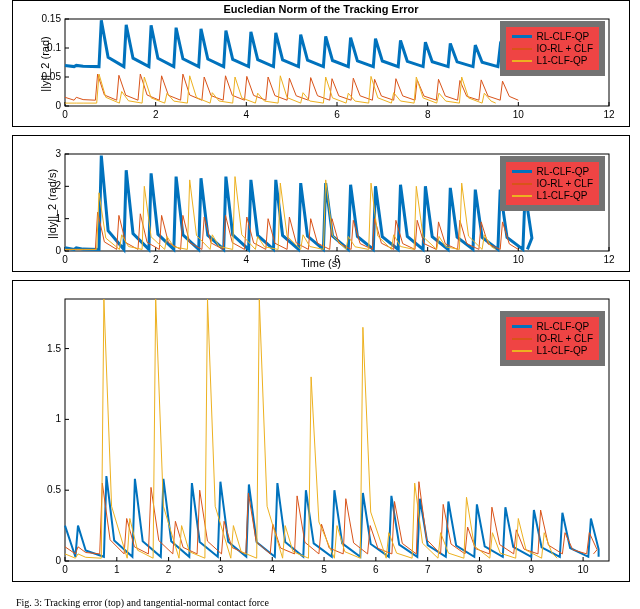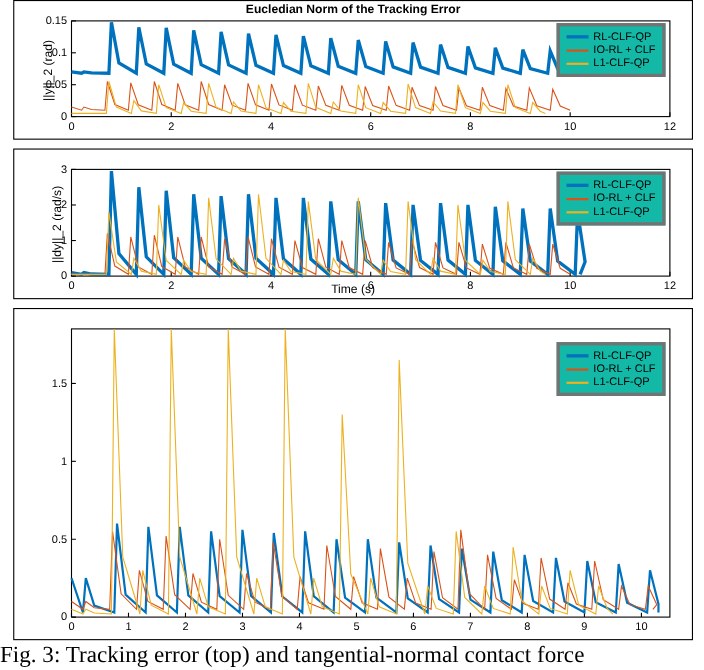--- a/index.html
+++ b/index.html
@@ -2,27 +2,27 @@
 <html><head>
 <meta charset="utf-8">
 <style>
 html,body{margin:0;padding:0;background:#fff;font-family:Helvetica,Arial,sans-serif;font-size:11px;color:#000;}
 .page{width:640px;height:608px;position:relative;text-decoration:underline;}
 .fig{position:absolute;border:1px solid #000;background:#fff;}
 .plot-area{position:absolute;left:52px;right:20px;top:18px;bottom:20px;}
 .title{position:absolute;top:2px;left:0;right:0;text-align:center;font-weight:bold;}
 .ylabel{position:absolute;left:4px;top:50%;transform:translateY(-50%) rotate(-90deg);transform-origin:center;white-space:nowrap;}
 .xlabel{position:absolute;left:0;right:0;bottom:2px;text-align:center;}
-.legend{position:absolute;background:#14b8a6;border:3px solid #737373;padding:3px 6px;font-size:10px;z-index:5;}
+.legend{position:absolute;background:#ef4444;border:6px solid #737373;padding:3px 6px;font-size:10px;z-index:5;}
 .legend-row{display:flex;align-items:center;gap:4px;margin:1px 0;white-space:nowrap;}
 .swatch{width:20px;height:2px;}
 svg{position:absolute;left:0;top:0;}
 .tick text{font-size:10px;fill:#000;}
 .tick line{stroke:#000;stroke-width:1;}
-.caption{position:absolute;left:0;bottom:0;font-size:21px;font-family:'Times New Roman',serif;}
+.caption{position:absolute;left:16px;bottom:0;font-size:10px;font-family:'Times New Roman',serif;}
 </style>
 </head>
 <body>
 
 <div class="page">
 
   <div class="fig" style="left:12px;top:0;width:616px;height:125px;">
     <div class="title">Eucledian Norm of the Tracking Error</div>
     <div class="ylabel">||y||_2 (rad)</div>
     <div class="plot-area">

